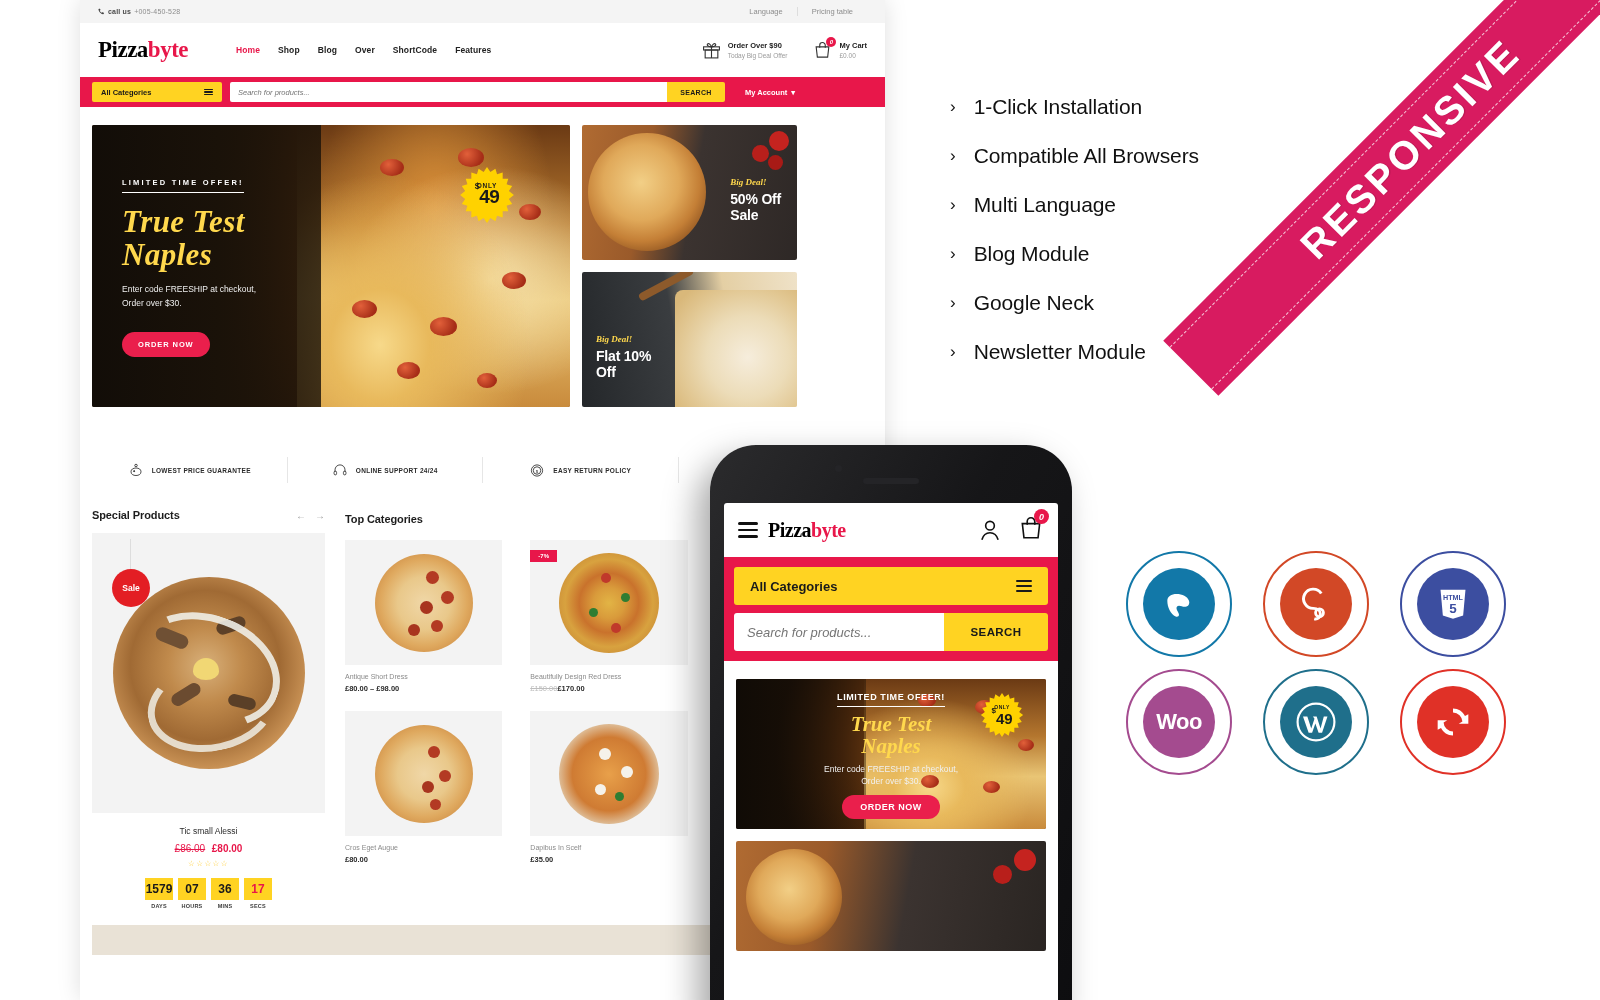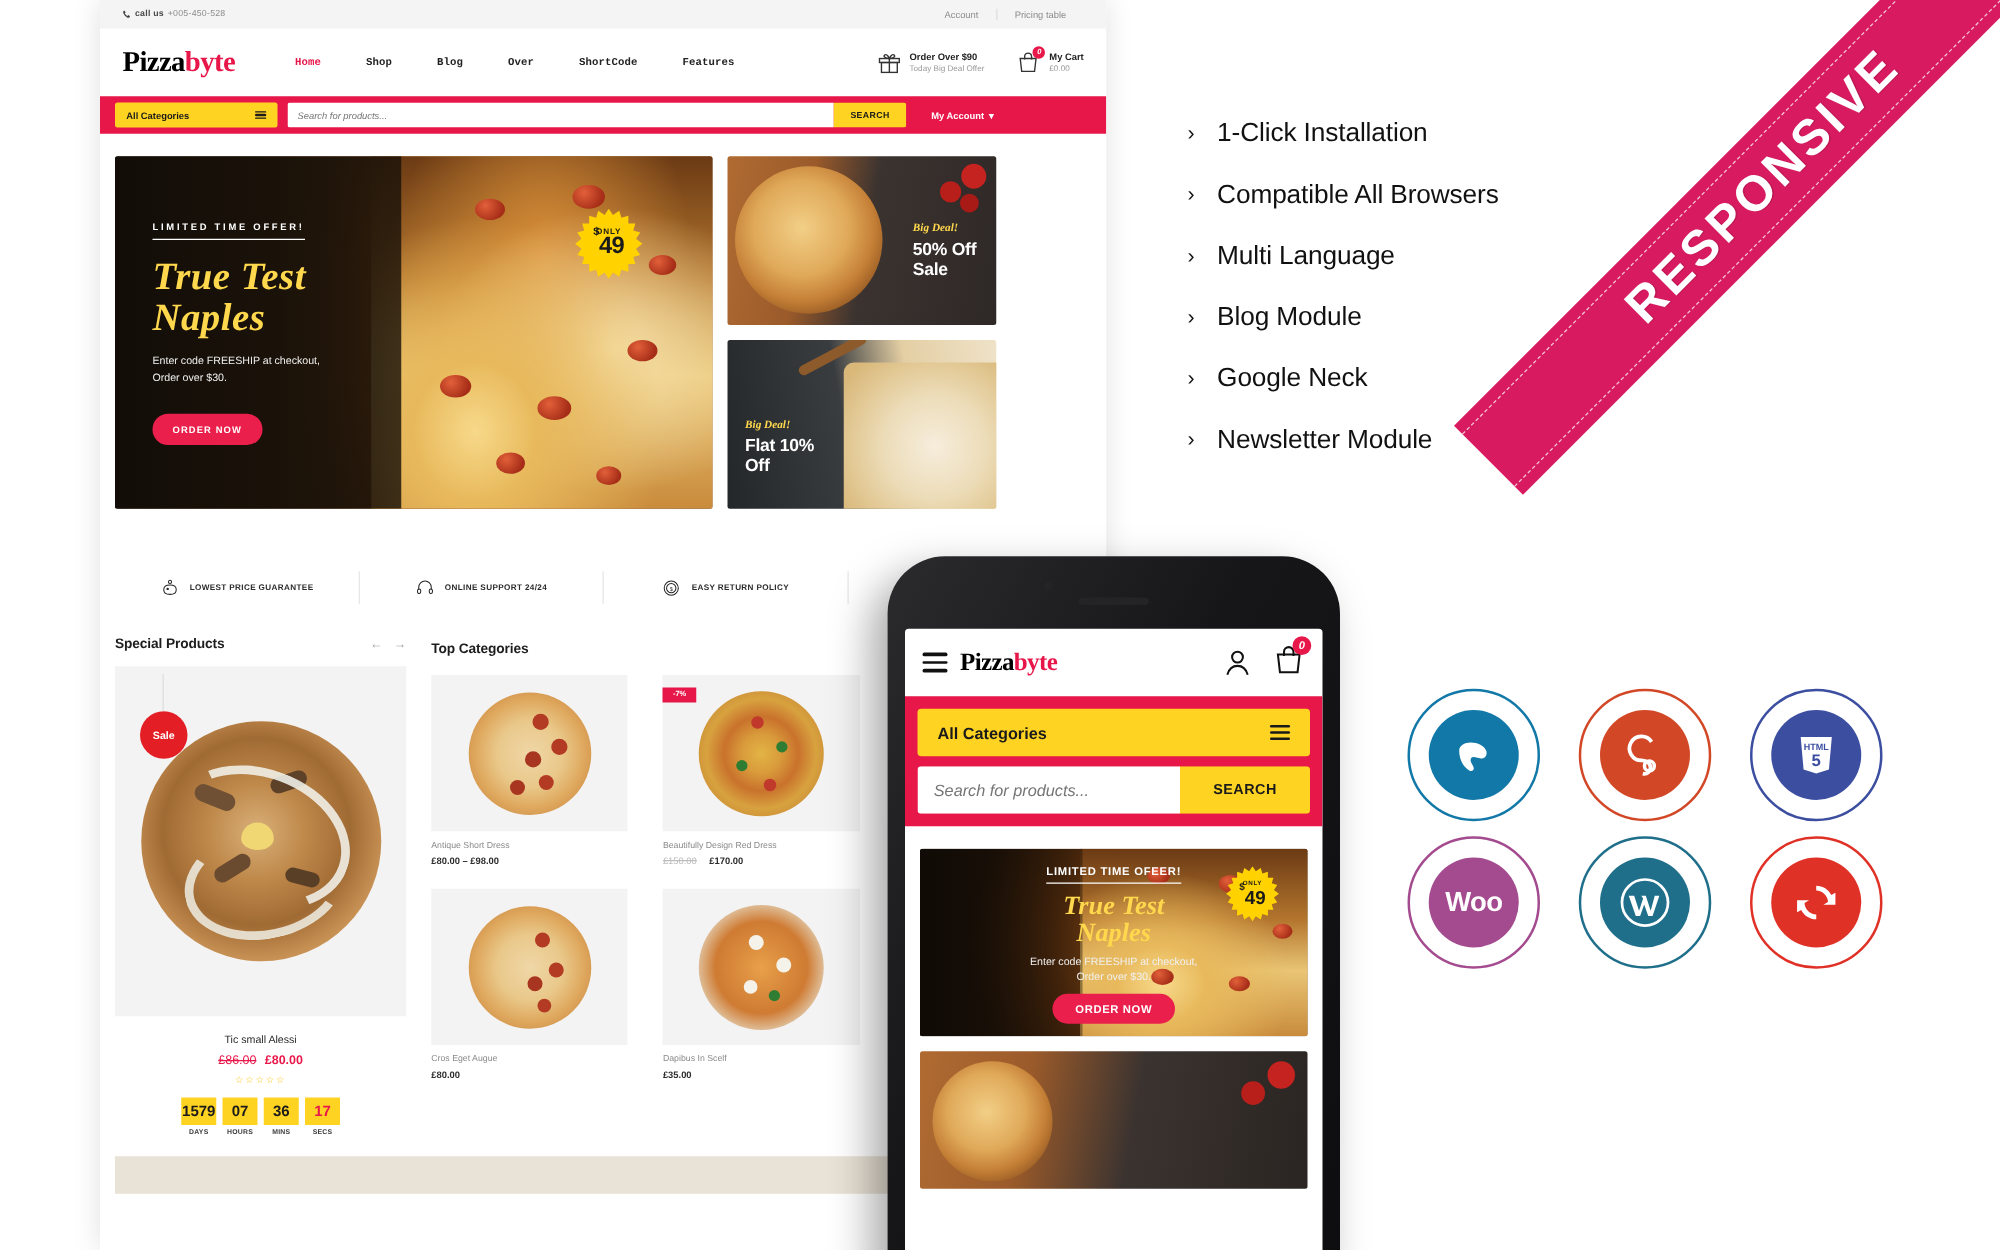--- a/index.html
+++ b/index.html
@@ -26,21 +26,21 @@
   .topbar .callus b { color:#4a4a4a; font-weight:700; font-size:7px;}
   .topbar .spacer { flex:1; }
   .topbar .rlinks { display:flex; align-items:center; gap:0; color:#8d8d8d;}
   .topbar .rlinks span { padding:0 14px; border-left:1px solid #ddd; font-size:7.5px;}
   .topbar .rlinks span:first-child { border-left:none; }
 
   
   .mhead { height:54px; display:flex; align-items:center; padding:0 18px; background:#fff;}
   .logo { font-family:"Liberation Serif", serif; font-size:23px; font-weight:700; letter-spacing:-.5px;}
   .logo .b { color:#e8174a; }
-  .nav { display:flex; gap:36px; margin-left:48px;font-family:Liberation Mono, monospace; }
+  .nav { display:flex; gap:18px; margin-left:48px; }
   .nav a { font-size:8.5px; font-weight:700; color:#222; text-decoration:none; letter-spacing:.1px;}
   .nav a.active { color:#e8174a; }
   .headright { margin-left:auto; display:flex; align-items:center; gap:26px; }
   .hr-item { display:flex; align-items:center; gap:7px; }
   .hr-txt .t1 { font-size:7.5px; font-weight:700; color:#222; line-height:11px;}
   .hr-txt .t2 { font-size:6.5px; color:#9a9a9a; line-height:10px;}
   .gifticon, .bagicon { width:19px; height:20px; position:relative; }
   .cart-badge {
     position:absolute; top:-3px; right:-4px; width:10px;height:10px;border-radius:50%;
     background:#e8174a; color:#fff; font-size:6px; display:flex;align-items:center;justify-content:center;
@@ -163,21 +163,21 @@
   .tc-tabs { margin-left:auto; display:flex; align-items:center; gap:14px;}
   .tab { font-size:6.5px; font-weight:700; letter-spacing:.6px; color:#b3b3b3;}
   .tab.active { background:#e8174a; color:#fff; padding:6px 12px; border-radius:2px;}
   .tc-grid { display:grid; grid-template-columns:repeat(3,1fr); gap:18px 28px;}
   .tc-card .thumb { background:#f3f3f3; height:125px; position:relative;
     display:flex;align-items:center;justify-content:center; }
   .disc { position:absolute; left:0; top:10px; background:#e8174a; color:#fff; font-size:6px;
     font-weight:700; padding:3px 8px; }
   .tc-name { font-size:7px; color:#8a8a8a; margin-top:8px; }
   .tc-price { font-size:7.5px; font-weight:700; color:#2b2b2b; margin-top:4px;}
-  .tc-price .old { color:#bdbdbd; text-decoration:line-through; font-weight:400; margin-right:10px;}
+  .tc-price .old { color:#bdbdbd; text-decoration:line-through; font-weight:400; margin-right:0;}
 
   .bottom-strip { margin:16px 12px 0 12px; height:30px; background:#e9e2d6;}
 
   
   .features-list { position:absolute; left:950px; top:82px; }
   .f-item { display:flex; align-items:center; gap:18px; height:49px; }
   .f-chev { font-size:17px; color:#111; font-weight:400; }
   .f-label { font-size:21px; color:#111; letter-spacing:-.1px; }
 
   
@@ -263,21 +263,21 @@
   <div class="topbar">
     <div class="callus">
       <svg width="7" height="7" viewBox="0 0 16 16">
           <path fill="#444" d="M3 1l3 3-2 2c1 2 3 4 5 5l2-2 3 3-2 2C8 15 1 8 1 3z"></path>
         </svg>
       <b>call us</b>
         <span>+005-450-528</span>
     </div>
     <div class="spacer"></div>
     <div class="rlinks">
-      <span>Account</span>
+      <span>Language</span>
       <span>Pricing table</span>
     </div>
   </div>
 
   <div class="mhead">
     <div class="logo">
       <span>Pizza</span><span class="b">byte</span>
     </div>
     <div class="nav">
       <a class="active">Home</a>

